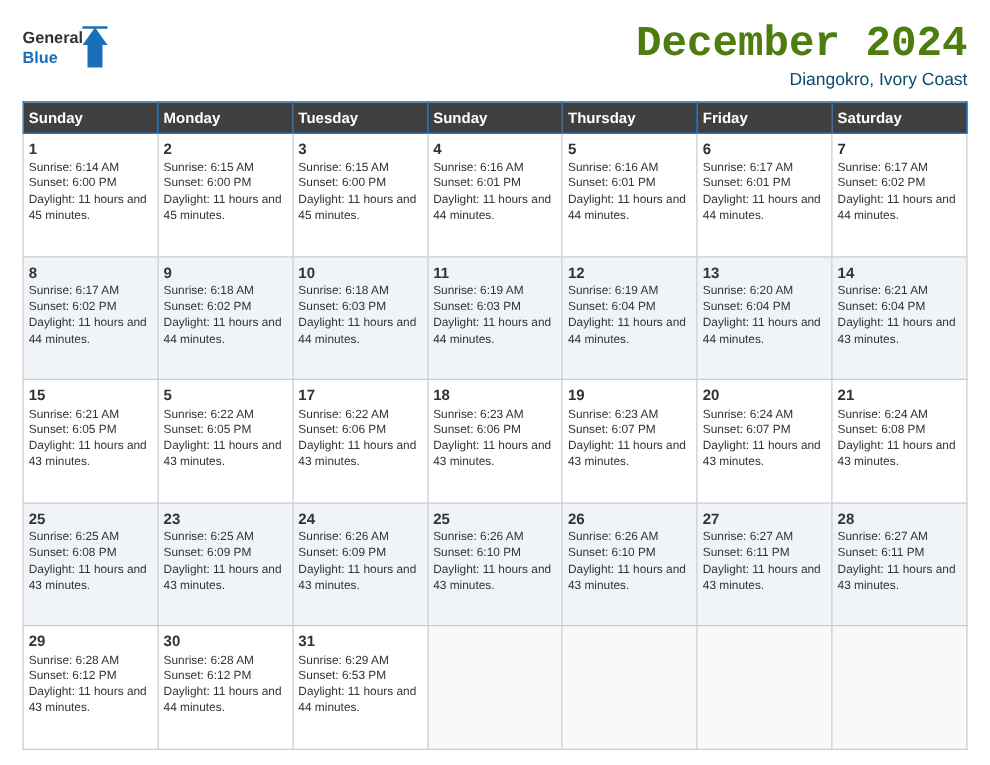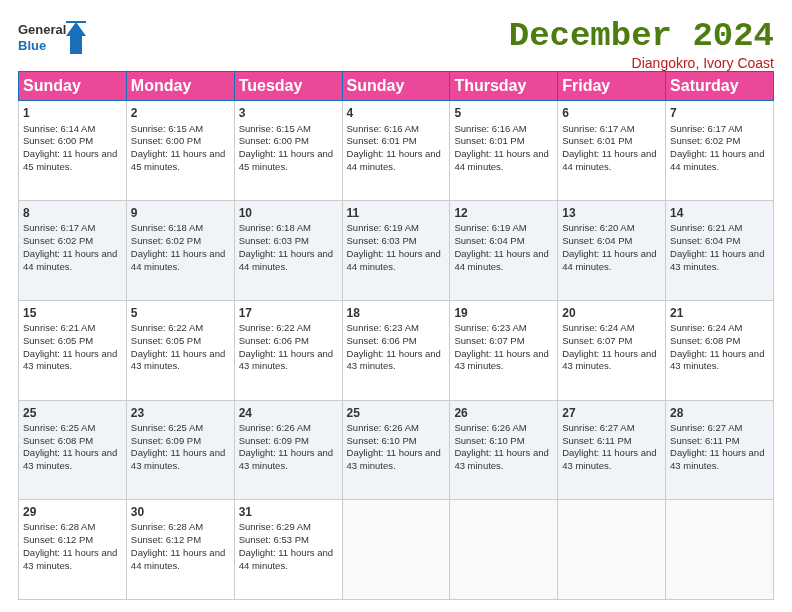--- a/index.html
+++ b/index.html
@@ -14,52 +14,53 @@
       width: 792px;
       height: 612px;
       padding: 18px 18px 12px 18px;
       display: flex;
       flex-direction: column;
     }
     .header {
       display: flex;
       justify-content: space-between;
       align-items: flex-start;
+      margin-bottom: 10px;
     }
     .logo {
       display: flex;
       align-items: center;
       gap: 4px;
     }
     .title-block {
       text-align: right;
     }
     .month-title {
       font-size: 34px;
       font-weight: bold;
       color: #4d7c0f;
       line-height: 1.1;
       font-family: Liberation Mono, monospace;
     }
     .location {
       font-size: 14px;
-      color: #b91c1c;
+      color: #0c4a6e;
       text-align: right;
     }
     .calendar {
       flex: 1;
       border: 1px solid #ccc;
       border-collapse: collapse;
       width: 100%;
       table-layout: fixed;
     }
     .calendar th {
-      background-color: #ec4899;
+      background-color: #404040;
       color: #fff;
-      font-size: 16px;
+      font-size: 12px;
       font-weight: bold;
       padding: 5px 4px;
       text-align: left;
       border: 1px solid #1a6fba;
     }
     .calendar td {
       vertical-align: top;
       padding: 4px 4px 3px 4px;
       font-size: 9.5px;
       color: #333;

